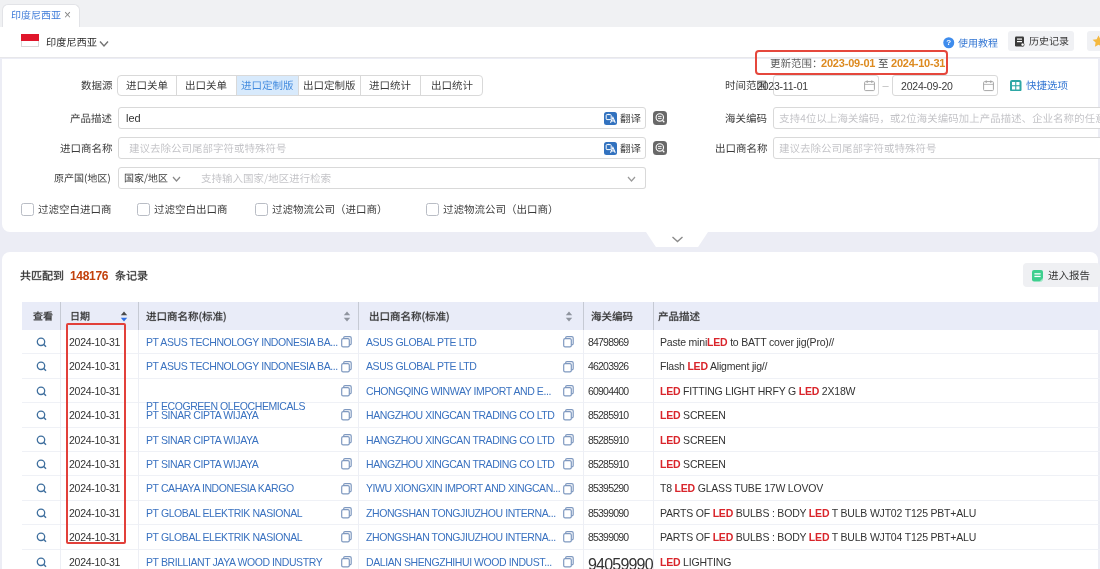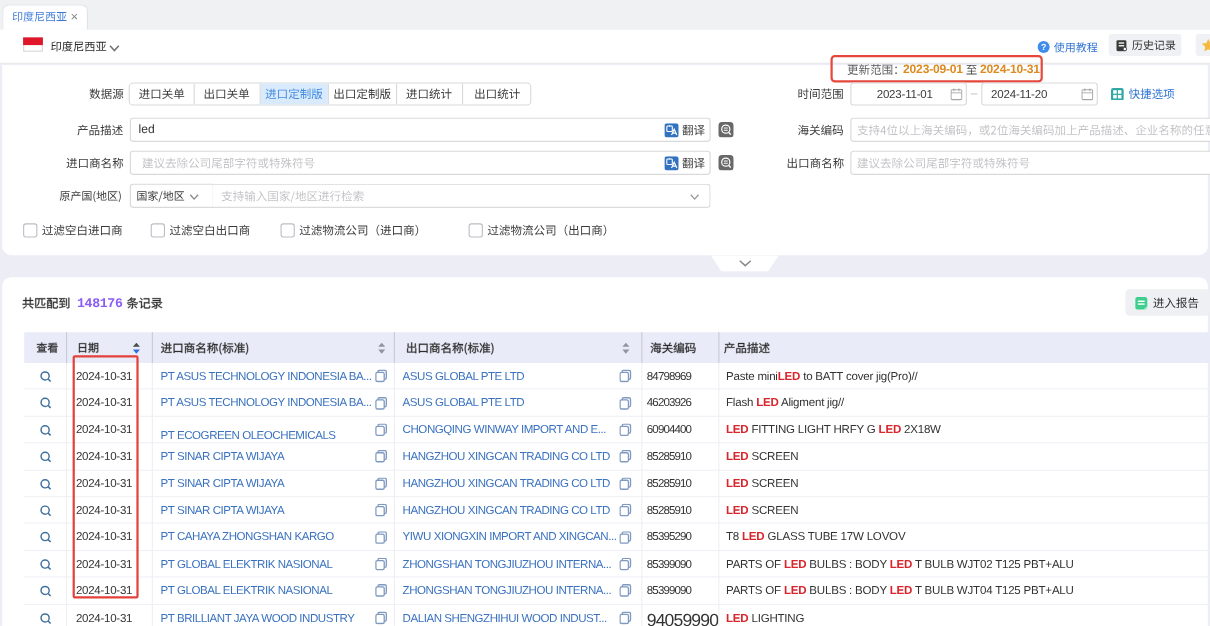--- a/index.html
+++ b/index.html
@@ -143,30 +143,30 @@
   </svg>
 <svg class="ct" style="left:725.0px;top:79.8px;" width="44.0" height="11.1" viewBox="0 0 44.0 11.1">
     <g transform="translate(0 9.24) scale(0.010500 -0.010500)" fill="#3c3c3c">
       <use href="#c32" x="0"></use>
       <use href="#c33" x="1000"></use>
       <use href="#c15" x="2000"></use>
       <use href="#c16" x="3000"></use>
     </g>
   </svg>
 <div style="position:absolute;left:773px;top:75px;width:106px;height:21px;background:#fff;border:1px solid #d9d9d9;border-radius:3px;box-sizing:border-box;"></div>
-<div style="position:absolute;left:797px;top:79.6px;white-space:pre;font-size:10.5px;color:#3a3a3a;letter-spacing:-0.2px;">2023-11-01</div>
+<div style="position:absolute;left:757px;top:79.6px;white-space:pre;font-size:10.5px;color:#3a3a3a;letter-spacing:-0.2px;">2023-11-01</div>
 <svg style="position:absolute;left:863.5px;top:80px;" width="11" height="12" viewBox="0 0 11 12">
     <rect x="0.6" y="1.6" width="9.8" height="9" rx="1" fill="none" stroke="#a6a6a6" stroke-width="1"></rect>
     <line x1="3.2" y1="0.4" x2="3.2" y2="3" stroke="#a6a6a6" stroke-width="1"></line>
     <line x1="7.8" y1="0.4" x2="7.8" y2="3" stroke="#a6a6a6" stroke-width="1"></line>
     <line x1="0.6" y1="4.4" x2="10.4" y2="4.4" stroke="#a6a6a6" stroke-width="0.8"></line>
   </svg>
 <div style="position:absolute;left:882.5px;top:78.5px;white-space:pre;font-size:11px;color:#bbb;">–</div>
 <div style="position:absolute;left:892px;top:75px;width:106px;height:21px;background:#fff;border:1px solid #d9d9d9;border-radius:3px;box-sizing:border-box;"></div>
-<div style="position:absolute;left:901px;top:79.6px;white-space:pre;font-size:10.5px;color:#3a3a3a;letter-spacing:-0.2px;">2024-11-20</div>
+<div style="position:absolute;left:901px;top:79.6px;white-space:pre;font-size:10.5px;color:#3a3a3a;letter-spacing:-0.2px;">2024-09-20</div>
 <svg style="position:absolute;left:982.5px;top:80px;" width="11" height="12" viewBox="0 0 11 12">
     <rect x="0.6" y="1.6" width="9.8" height="9" rx="1" fill="none" stroke="#a6a6a6" stroke-width="1"></rect>
     <line x1="3.2" y1="0.4" x2="3.2" y2="3" stroke="#a6a6a6" stroke-width="1"></line>
     <line x1="7.8" y1="0.4" x2="7.8" y2="3" stroke="#a6a6a6" stroke-width="1"></line>
     <line x1="0.6" y1="4.4" x2="10.4" y2="4.4" stroke="#a6a6a6" stroke-width="0.8"></line>
   </svg>
 <svg style="position:absolute;left:1010px;top:79.5px;" width="11.5" height="11.5" viewBox="0 0 11.5 11.5">
     <rect width="11.5" height="11.5" rx="2" fill="#2ea7a5"></rect>
     <rect x="2" y="2" width="3.2" height="3.2" fill="#fff"></rect>
     <rect x="6.3" y="2" width="3.2" height="3.2" fill="#fff"></rect>
@@ -441,21 +441,21 @@
   </svg>
 <div style="position:absolute;left:2px;top:252px;width:1096px;height:317px;background:#fff;border-radius:8px 8px 0 0;"></div>
 <svg class="ct" style="left:20.0px;top:269.8px;" width="46.0" height="11.7" viewBox="0 0 46.0 11.7">
     <g transform="translate(0 9.68) scale(0.011000 -0.011000)" fill="#2f2f2f" stroke="#2f2f2f" stroke-width="26">
       <use href="#c102" x="0"></use>
       <use href="#c103" x="1000"></use>
       <use href="#c104" x="2000"></use>
       <use href="#c105" x="3000"></use>
     </g>
   </svg>
-<div style="position:absolute;left:70px;top:269.2px;white-space:pre;font-size:12px;font-weight:bold;color:#8b5cf6;letter-spacing:-0.3px;font-family:Liberation Mono, monospace;">148176</div>
+<div style="position:absolute;left:70px;top:269.2px;white-space:pre;font-size:12px;font-weight:bold;color:#c2410c;letter-spacing:-0.3px;">148176</div>
 <svg class="ct" style="left:114.5px;top:269.8px;" width="35.0" height="11.7" viewBox="0 0 35.0 11.7">
     <g transform="translate(0 9.68) scale(0.011000 -0.011000)" fill="#2f2f2f" stroke="#2f2f2f" stroke-width="26">
       <use href="#c106" x="0"></use>
       <use href="#c11" x="1000"></use>
       <use href="#c12" x="2000"></use>
     </g>
   </svg>
 <div style="position:absolute;left:1023px;top:263px;width:77px;height:24px;background:#eff0f3;border-radius:4px;"></div>
 <svg style="position:absolute;left:1032px;top:269.5px;" width="12" height="12" viewBox="0 0 12 12">
     <rect width="11" height="11.4" rx="2" fill="#3ecf8e"></rect>
@@ -578,21 +578,21 @@
     <rect x="0.7" y="2.6" width="7.6" height="8.2" rx="1.4" fill="#fff" stroke="#7f99c0" stroke-width="1.2"></rect>
   </svg>
 <div style="position:absolute;left:588px;top:360.4px;white-space:pre;font-size:10.5px;color:#333;letter-spacing:-0.8px;">46203926</div>
 <div style="position:absolute;left:660px;top:360.4px;white-space:pre;font-size:10.5px;color:#333;letter-spacing:-0.2px;">Flash <span style="color:#d9252b;font-weight:bold;">LED</span> Aligment jig//</div>
 <div style="position:absolute;left:22px;top:402.2px;width:1078px;height:1px;background:#eff1f6;"></div>
 <svg style="position:absolute;left:35.5px;top:385.7px;" width="11" height="11" viewBox="0 0 11 11">
     <circle cx="5" cy="4.8" r="3.7" fill="none" stroke="#3f6f9e" stroke-width="1.3"></circle>
     <line x1="7.8" y1="7.6" x2="10" y2="9.8" stroke="#3f6f9e" stroke-width="1.4"></line>
   </svg>
 <div style="position:absolute;left:69px;top:384.8px;white-space:pre;font-size:10.5px;color:#333;letter-spacing:-0.25px;">2024-10-31</div>
-<div style="position:absolute;left:146px;top:390px;white-space:pre;font-size:10.5px;color:#3a72c0;letter-spacing:-0.42px;">PT ECOGREEN OLEOCHEMICALS</div>
+<div style="position:absolute;left:146px;top:400px;white-space:pre;font-size:10.5px;color:#3a72c0;letter-spacing:-0.42px;">PT ECOGREEN OLEOCHEMICALS</div>
 <svg style="position:absolute;left:340.5px;top:385px;" width="12" height="12" viewBox="0 0 12 12">
     <rect x="2.6" y="0.6" width="7.6" height="8.2" rx="1.4" fill="none" stroke="#7f99c0" stroke-width="1.2"></rect>
     <rect x="0.7" y="2.6" width="7.6" height="8.2" rx="1.4" fill="#fff" stroke="#7f99c0" stroke-width="1.2"></rect>
   </svg>
 <div style="position:absolute;left:366px;top:384.8px;white-space:pre;font-size:10.5px;color:#3a72c0;letter-spacing:-0.42px;">CHONGQING WINWAY IMPORT AND E...</div>
 <svg style="position:absolute;left:562.5px;top:385px;" width="12" height="12" viewBox="0 0 12 12">
     <rect x="2.6" y="0.6" width="7.6" height="8.2" rx="1.4" fill="none" stroke="#7f99c0" stroke-width="1.2"></rect>
     <rect x="0.7" y="2.6" width="7.6" height="8.2" rx="1.4" fill="#fff" stroke="#7f99c0" stroke-width="1.2"></rect>
   </svg>
 <div style="position:absolute;left:588px;top:384.8px;white-space:pre;font-size:10.5px;color:#333;letter-spacing:-0.8px;">60904400</div>
@@ -650,21 +650,21 @@
     <rect x="0.7" y="2.6" width="7.6" height="8.2" rx="1.4" fill="#fff" stroke="#7f99c0" stroke-width="1.2"></rect>
   </svg>
 <div style="position:absolute;left:588px;top:458px;white-space:pre;font-size:10.5px;color:#333;letter-spacing:-0.8px;">85285910</div>
 <div style="position:absolute;left:660px;top:458px;white-space:pre;font-size:10.5px;color:#333;letter-spacing:-0.2px;"><span style="color:#d9252b;font-weight:bold;">LED</span> SCREEN</div>
 <div style="position:absolute;left:22px;top:499.8px;width:1078px;height:1px;background:#eff1f6;"></div>
 <svg style="position:absolute;left:35.5px;top:483.3px;" width="11" height="11" viewBox="0 0 11 11">
     <circle cx="5" cy="4.8" r="3.7" fill="none" stroke="#3f6f9e" stroke-width="1.3"></circle>
     <line x1="7.8" y1="7.6" x2="10" y2="9.8" stroke="#3f6f9e" stroke-width="1.4"></line>
   </svg>
 <div style="position:absolute;left:69px;top:482.4px;white-space:pre;font-size:10.5px;color:#333;letter-spacing:-0.25px;">2024-10-31</div>
-<div style="position:absolute;left:146px;top:482.4px;white-space:pre;font-size:10.5px;color:#3a72c0;letter-spacing:-0.42px;">PT CAHAYA ZHONGSHAN KARGO</div>
+<div style="position:absolute;left:146px;top:482.4px;white-space:pre;font-size:10.5px;color:#3a72c0;letter-spacing:-0.42px;">PT CAHAYA INDONESIA KARGO</div>
 <svg style="position:absolute;left:340.5px;top:482.6px;" width="12" height="12" viewBox="0 0 12 12">
     <rect x="2.6" y="0.6" width="7.6" height="8.2" rx="1.4" fill="none" stroke="#7f99c0" stroke-width="1.2"></rect>
     <rect x="0.7" y="2.6" width="7.6" height="8.2" rx="1.4" fill="#fff" stroke="#7f99c0" stroke-width="1.2"></rect>
   </svg>
 <div style="position:absolute;left:366px;top:482.4px;white-space:pre;font-size:10.5px;color:#3a72c0;letter-spacing:-0.42px;">YIWU XIONGXIN IMPORT AND XINGCAN...</div>
 <svg style="position:absolute;left:562.5px;top:482.6px;" width="12" height="12" viewBox="0 0 12 12">
     <rect x="2.6" y="0.6" width="7.6" height="8.2" rx="1.4" fill="none" stroke="#7f99c0" stroke-width="1.2"></rect>
     <rect x="0.7" y="2.6" width="7.6" height="8.2" rx="1.4" fill="#fff" stroke="#7f99c0" stroke-width="1.2"></rect>
   </svg>
 <div style="position:absolute;left:588px;top:482.4px;white-space:pre;font-size:10.5px;color:#333;letter-spacing:-0.8px;">85395290</div>

